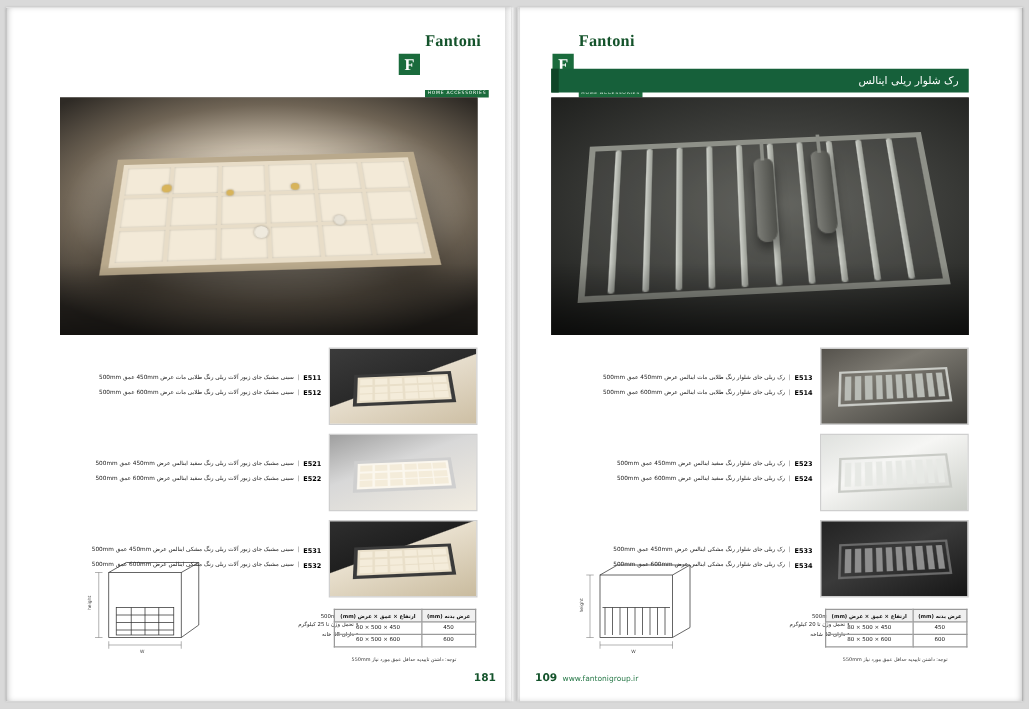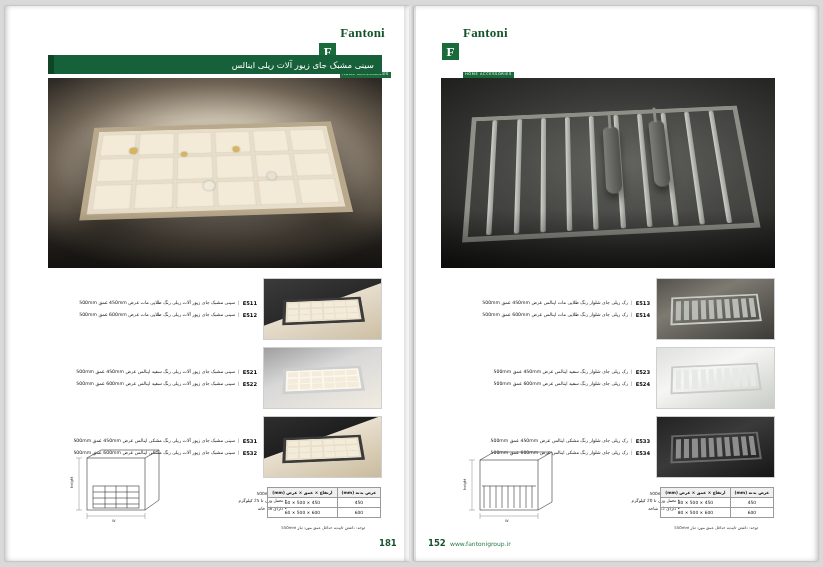--- a/index.html
+++ b/index.html
@@ -302,23 +302,20 @@
   <div class="page left">
 
     <div class="logo" style="right:18px; top:20px; left:auto;">
       <div class="logo-mark">F</div>
       <div class="logo-text">
         <div class="logo-name">Fantoni</div>
         <div class="logo-sub">HOME ACCESSORIES</div>
       </div>
     </div>
 
-    <div class="title-bar" style="left:43px; right:22px; top:49px; width:334px;">
-      <span class="t">سینی مشبک جای زیور آلات ریلی اینالس</span>
-    </div>
 
     <div class="hero hero-left" style="left:43px; top:72px; width:334px; height:190px;">
       <div class="drawer">
         <div class="drawer-grid">
           <span class="cell"></span>
             <span class="cell"></span>
             <span class="cell"></span>
             <span class="cell"></span>
             <span class="cell"></span>
             <span class="cell"></span>
@@ -518,20 +515,23 @@
   <div class="page right">
 
     <div class="logo" style="left:28px; top:20px;">
       <div class="logo-mark">F</div>
       <div class="logo-text">
         <div class="logo-name">Fantoni</div>
         <div class="logo-sub">HOME ACCESSORIES</div>
       </div>
     </div>
 
+    <div class="title-bar" style="left:27px; top:49px; width:334px;">
+      <span class="t">رک شلوار ریلی اینالس</span>
+    </div>
 
     <div class="hero hero-right" style="left:27px; top:72px; width:334px; height:190px;">
       <div class="rack">
         <div class="rack-frame"></div>
         <span class="rack-bar" style="left:8%"></span>
         <span class="rack-bar" style="left:17%"></span>
         <span class="rack-bar" style="left:26%"></span>
         <span class="rack-bar" style="left:35%"></span>
         <span class="rack-bar" style="left:44%"></span>
         <span class="rack-bar" style="left:53%"></span>
@@ -685,18 +685,18 @@
         </tr>
         <tr>
           <td>600</td>
           <td>600 × 500 × 80</td>
         </tr>
       </tbody>
     </table>
 
     <div class="footnote" style="left:104px; top:519px; width:240px; text-align:right;">توجه: داشتن تاییدیه حداقل عمق مورد نیاز 550mm</div>
 
-    <div class="pageno" style="left:14px; top:532px;">152</div>
+    <div class="pageno" style="left:14px; top:532px;">109</div>
     <div class="site" style="left:36px; top:534px;">www.fantonigroup.ir</div>
   </div>
 
   <div class="gutter"></div>
 </div>
 
 </body></html>

